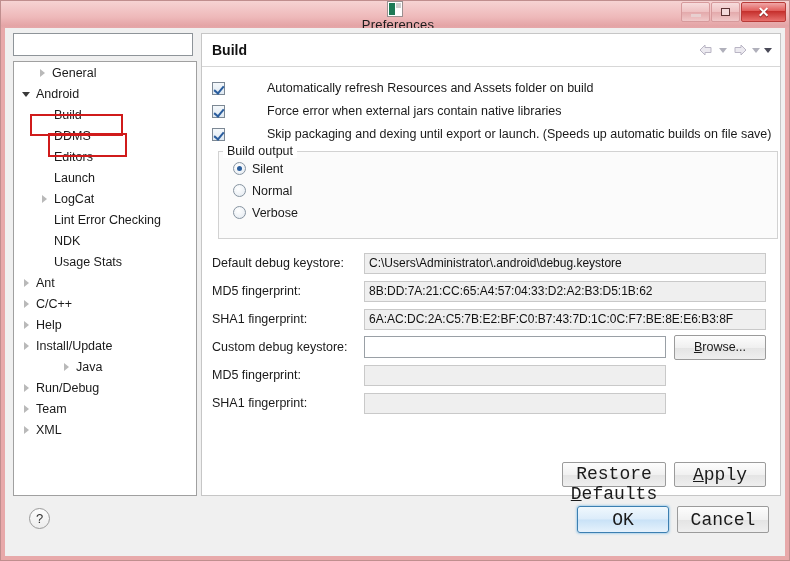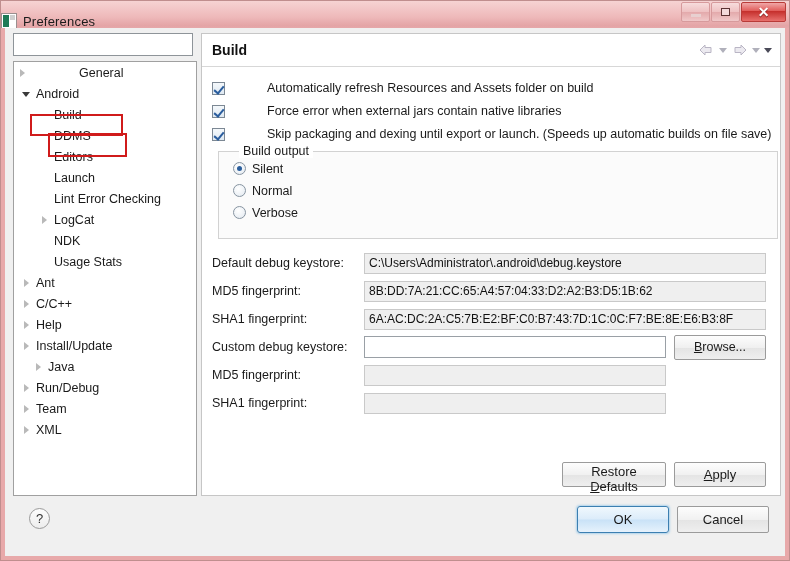--- a/index.html
+++ b/index.html
@@ -19,20 +19,22 @@
     border: 1px solid #c08e8e;
   }
 
   
   #titlebar {
     position: absolute; left: 0; top: 0;
     width: 788px; height: 41px;
     background: linear-gradient(to bottom, #f6d3d3 0%, #eeb9ba 40%, #e4a4a6 62%, #edbfc0 100%);
     border-bottom: 1px solid #dba6a8;
     display: flex; align-items: center;
+    padding-left: 6px;
+    flex-direction: column;
   }
   #titlebar-icon {
     width: 16px; height: 16px;
     position: relative;
     margin-right: 6px;
     background: #ffffff;
     border: 1px solid #9a8f8f;
   }
   #titlebar-icon::before {
     content: ""; position: absolute;
@@ -207,21 +209,21 @@
   
   #build-output-group {
     position: relative;
     margin: 6px 0 0 6px;
     width: 560px; height: 88px;
     border: 1px solid #d2d2d2;
     background: #fbfbfb;
     padding: 10px 0 0 8px;
   }
   #build-output-legend {
-    position: absolute; left: 20px; top: -8px;
+    position: absolute; left: 4px; top: -8px;
     background: #ffffff;
     padding: 0 4px;
     font-size: 12.5px; color: #1a1a1a;
   }
   .radio-row {
     display: flex; 
     height: 22px;
     padding-left: 6px;
   }
   .radio {
@@ -278,22 +280,22 @@
     font-size: 12.5px;
     font-family: "Liberation Sans", sans-serif;
     color: #1a1a1a;
     cursor: pointer;
   }
 
   .btn {
     border: 1px solid #9b9b9b;
     border-radius: 2px;
     background: linear-gradient(to bottom, #fdfdfd, #f1f1f1 50%, #e4e4e4 51%, #efefef);
-    font-size: 13px;
-    font-family: Liberation Sans, sans-serif;
+    font-size: 18px;
+    font-family: Liberation Mono, monospace;
     color: #1a1a1a;
     cursor: pointer;
   }
   .mn { text-decoration: underline; }
 
   #page-footer-btns {
     position: absolute; right: 14px; bottom: 8px;
     display: flex; gap: 8px;
   }
   #restore-defaults-btn { width: 104px; height: 25px; }
@@ -348,21 +350,21 @@
       </div>
     </div>
   </div>
 
   <div id="dialog-body">
 
     <div id="left-pane">
       <input id="filter-input" type="text" value="" style="">
       <div id="tree">
 
-      <div class="tree-item" style="padding-left: 0; gap: 47px;">
+      <div class="tree-item" style="padding-left: 20px;">
             <span class="twisty">
               <span class="arrow-closed"></span>
             </span>
             <span class="tree-label">General</span>
           </div>
           <div class="tree-item" style="padding-left: 4px;">
             <span class="twisty">
               <span class="arrow-open"></span>
             </span>
             <span class="tree-label">Android</span>
@@ -377,30 +379,30 @@
           </div>
           <div class="tree-item" style="padding-left: 22px;">
             <span class="twisty"></span>
             <span class="tree-label">Editors</span>
           </div>
           <div class="tree-item" style="padding-left: 22px;">
             <span class="twisty"></span>
             <span class="tree-label">Launch</span>
           </div>
           <div class="tree-item" style="padding-left: 22px;">
+            <span class="twisty">
+              <span class="arrow-closed"></span>
+            </span>
+            <span class="tree-label">LogCat</span>
+          </div>
+          <div class="tree-item" style="padding-left: 22px;">
             <span class="twisty"></span>
             <span class="tree-label">Lint Error Checking</span>
           </div>
           <div class="tree-item" style="padding-left: 22px;">
-            <span class="twisty">
-              <span class="arrow-closed"></span>
-            </span>
-            <span class="tree-label">LogCat</span>
-          </div>
-          <div class="tree-item" style="padding-left: 22px;">
             <span class="twisty"></span>
             <span class="tree-label">NDK</span>
           </div>
           <div class="tree-item" style="padding-left: 22px;">
             <span class="twisty"></span>
             <span class="tree-label">Usage Stats</span>
           </div>
           <div class="tree-item" style="padding-left: 4px;">
             <span class="twisty">
               <span class="arrow-closed"></span>
@@ -418,21 +420,21 @@
               <span class="arrow-closed"></span>
             </span>
             <span class="tree-label">Help</span>
           </div>
           <div class="tree-item" style="padding-left: 4px;">
             <span class="twisty">
               <span class="arrow-closed"></span>
             </span>
             <span class="tree-label">Install/Update</span>
           </div>
-          <div class="tree-item" style="padding-left: 16px;">
+          <div class="tree-item" style="padding-left: 4px; margin-left: 40px;">
             <span class="twisty">
               <span class="arrow-closed"></span>
             </span>
             <span class="tree-label">Java</span>
           </div>
           <div class="tree-item" style="padding-left: 4px;">
             <span class="twisty">
               <span class="arrow-closed"></span>
             </span>
             <span class="tree-label">Run/Debug</span>

